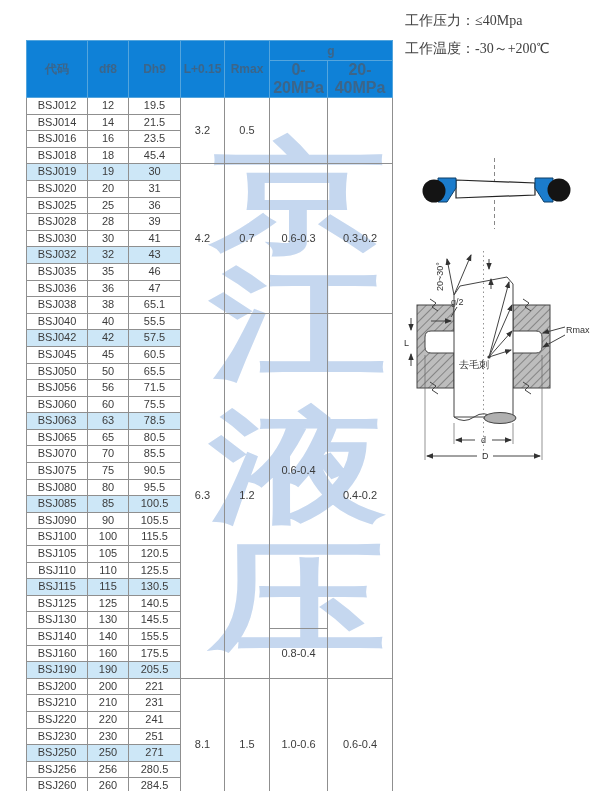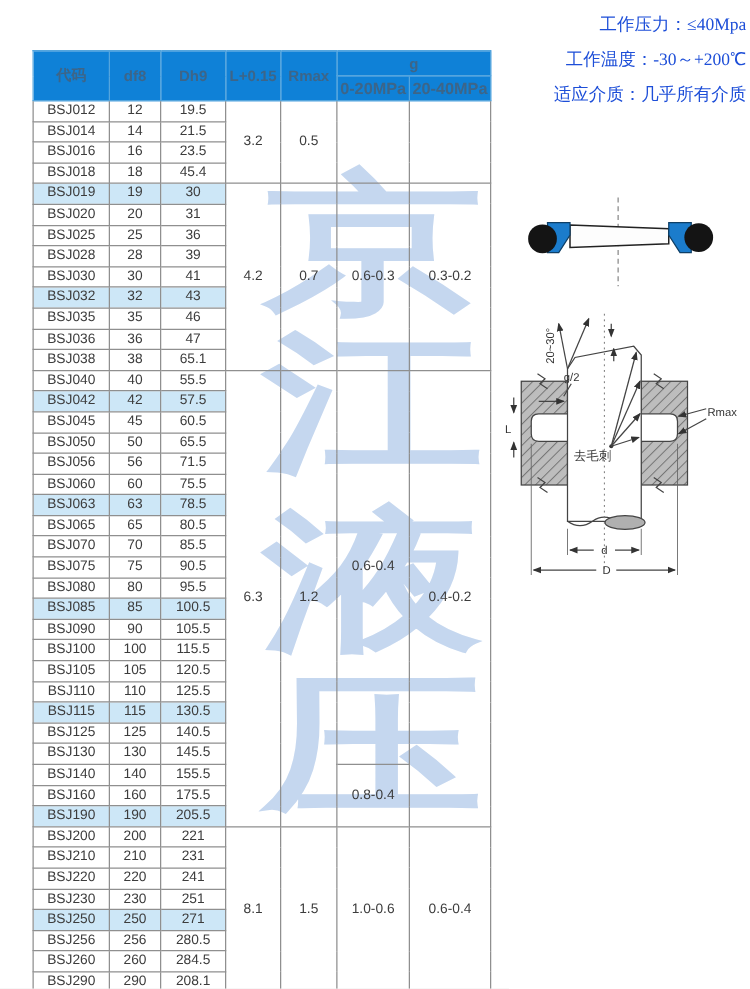--- a/index.html
+++ b/index.html
@@ -10,27 +10,27 @@
   .watermark{position:absolute;z-index:1;left:203px;top:0;width:190px;pointer-events:none;}
   .wm-char{position:absolute;left:0;width:190px;height:125px;line-height:122px;text-align:center;
            font-size:118px;font-weight:bold;color:var(--watermark,#c5d7ef);
            transform:scale(1.5,1.04);transform-origin:center;}
   
   table.spec{position:absolute;z-index:2;left:26px;top:16px;width:366px;border-collapse:collapse;
              table-layout:fixed;font-size:11px;color:var(--text,#3c3c3c);background:transparent;margin-top:24px;}
   table.spec th,table.spec td{border:1px solid var(--grid,#8f8f8f);text-align:center;padding:0;}
   table.spec thead th{background:var(--header_bg,#0f81d7);color:var(--header_text,#3d6588);
              font-size:12px;font-weight:bold;height:19px;border:1px solid #54a5dd;}
-  table.spec thead tr.sub th{font-size:13px;}
+  table.spec thead tr.sub th{font-size:16px;}
   table.spec tbody td{height:15.6px;line-height:15.6px;background:transparent;}
   table.spec tbody td.hl{background:var(--row_highlight,#cde7f7);}
   table.spec tbody td.merged{vertical-align:middle;}
   
   .specs{position:absolute;left:405px;top:8px;width:192px;font-family:"Liberation Serif",serif;
-         font-size:14px;color:#1d4ed8;z-index:2;text-align:right;}
+         font-size:14px;color:#404040;z-index:2;}
   .specs div{height:28px;line-height:26px;white-space:nowrap;}
   .seal-img{position:absolute;left:413px;top:156px;z-index:2;}
   .drawing{position:absolute;left:403px;top:243px;z-index:2;}
   svg text{font-family:"Liberation Sans",sans-serif;fill:#333;}
 </style>
 </head>
 <body>
 
 <div class="page" style="--header_bg: #0f81d7; --header_text: #3d6588; --row_highlight: #cde7f7; --grid: #8f8f8f; --text: #3c3c3c; --watermark: #c5d7ef; --seal_blue: #1b7ccc;">
 
@@ -297,21 +297,20 @@
           <td>BSJ290</td>
           <td>290</td>
           <td>208.1</td>
         </tr>
       </tbody>
   </table>
 
   <div class="specs">
     <div>工作压力：≤40Mpa</div>
     <div>工作温度：-30～+200℃</div>
-    <div>适应介质：几乎所有介质</div>
   </div>
 
   <svg class="seal-img" width="168" height="76" viewBox="0 0 168 76">
     <line x1="81.5" y1="2" x2="81.5" y2="73" stroke="#888" stroke-width="1" stroke-dasharray="4,3"></line>
     <path d="M43,24 L122,27 L122,39 L43,42 Z" fill="#fdfdfd" stroke="#222" stroke-width="1.2"></path>
     <polygon points="25,22 43,22 43,32 34,46 25,46" fill="#1b7ccc" stroke="#0e3f66" stroke-width="1"></polygon>
     <polygon points="140,22 122,22 122,32 131,46 140,46" fill="#1b7ccc" stroke="#0e3f66" stroke-width="1"></polygon>
     <circle cx="21" cy="35" r="11.5" fill="#141414"></circle>
     <circle cx="146" cy="34" r="11.5" fill="#141414"></circle>
   </svg>

